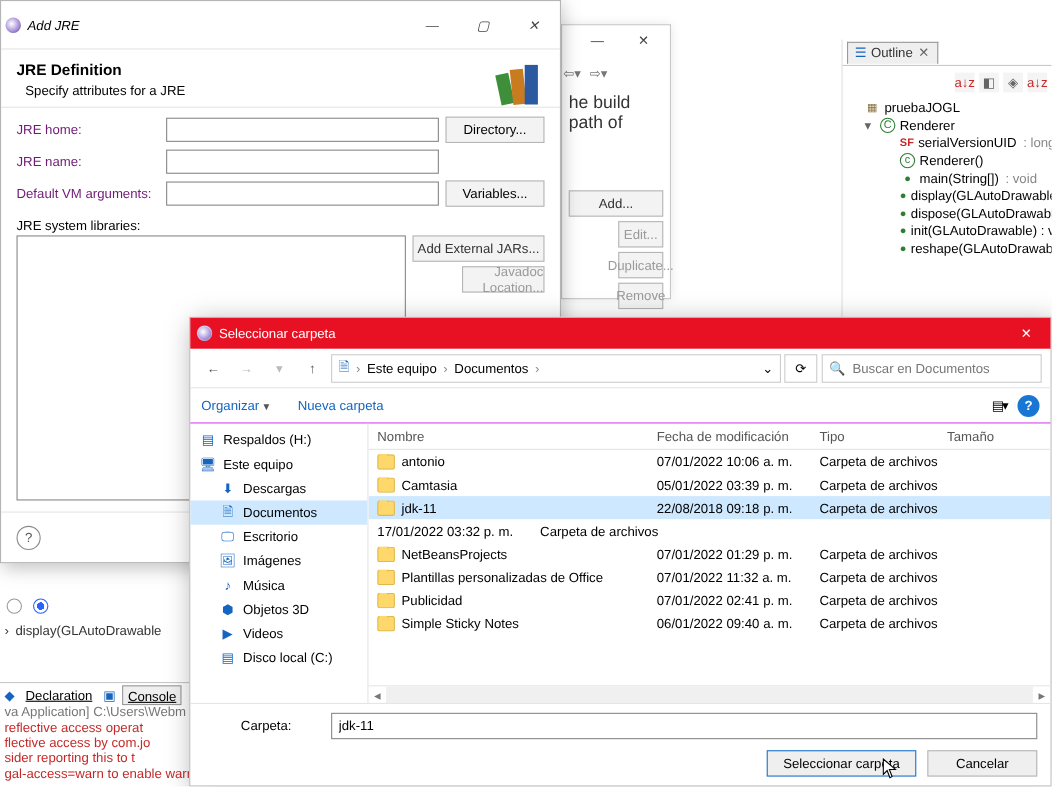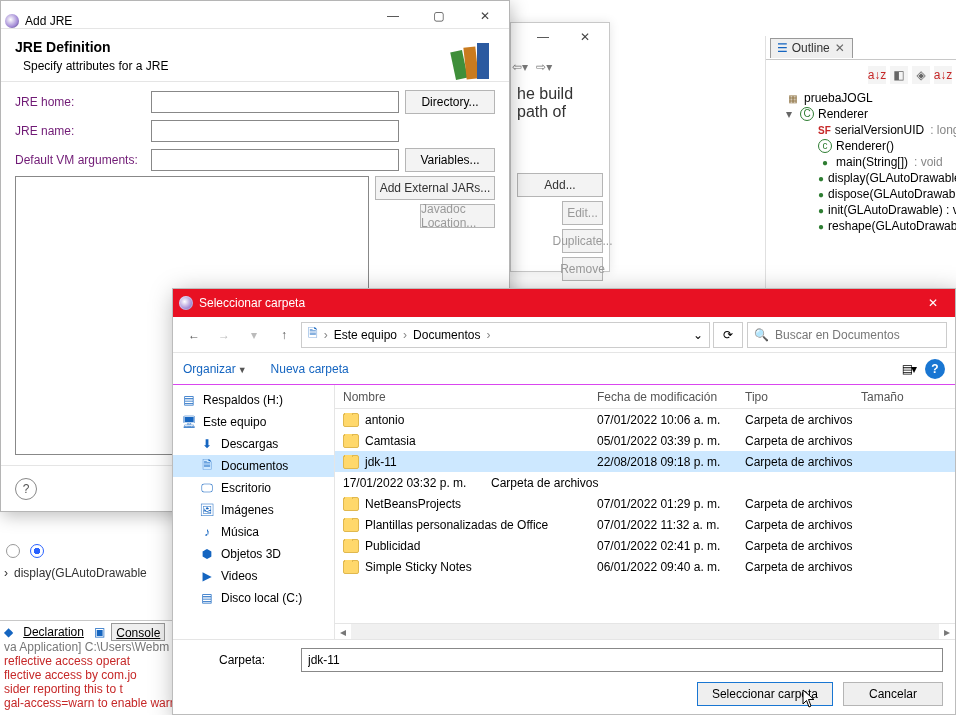--- a/index.html
+++ b/index.html
@@ -26,41 +26,41 @@
 .ic-cls{color:#2e7d32;border:1px solid #2e7d32;border-radius:50%;width:12px;height:12px;font-size:8px;text-align:center;line-height:10px;}
 .ic-meth{color:#2e7d32;}
 .ic-sf{color:#c62828;font-weight:bold;font-size:8px;}
 
 
 .bg-dialog { position:absolute; left:510px; top:22px; width:100px; height:250px; background:#fff; border:1px solid #c8c8c8; box-shadow:0 0 10px rgba(0,0,0,.1);}
 .bg-dialog .titlebar {height:28px;display:flex;justify-content:flex-end;align-items:center;gap:2px;padding-right:4px;}
 .winbtn{width:40px;height:24px;display:flex;align-items:center;justify-content:center;color:#444;}
 .bg-dialog .txt{padding:4px 6px 12px;color:#333;font-size:16px;}
 .side-btns{display:flex;flex-direction:column;gap:4px;align-items:stretch;padding:0 6px;}
-.gray-btn{height:24px;border:1px solid #b5b5b5;background:#f3f3f3;color:#333;display:flex;align-items:center;justify-content:center;padding:0 0;}
+.gray-btn{height:24px;border:1px solid #b5b5b5;background:#f3f3f3;color:#333;display:flex;align-items:center;justify-content:center;padding:0 0;text-align:right;}
 .gray-btn.disabled{color:#9a9a9a;margin-left:45px;}
 
 
 .bg-toolbar { position:absolute; left:512px; top:60px; display:flex; gap:8px; align-items:center; color:#777; }
 
 
 .bottom-tabs { position:absolute; left:0; top:620px; right:0; display:flex; align-items:center; gap:6px; border-top:1px solid #c8c8c8; padding:2px 4px;}
 .bottom-tabs .tab { display:flex; align-items:flex-end; gap:4px; padding:0 4px;text-decoration:underline;}
 .console-sel { border:1px solid #999; background:#efefef; height:18px; padding:0 6px; display:flex; align-items:center;}
 .console-body { position:absolute; left:0; top:640px; right:0; bottom:0; padding:0 4px; font-family:Consolas,monospace; font-size:11px; overflow:hidden; }
 .console-body .hdr{color:#777;}
 .console-body .err{color:#c62828;}
 .breadcrumb-bar{position:absolute;left:0;top:563px;height:20px;display:flex;align-items:center;gap:6px;padding-left:4px;color:#333;}
 .runbar{position:absolute;left:0;top:540px;height:22px;display:flex;align-items:center;gap:10px;padding-left:6px;}
 .runbar .circle{width:14px;height:14px;border-radius:50%;border:1px solid #999;}
 .runbar .circle.sel{border-color:#2962ff;background:radial-gradient(circle,#2962ff 0 40%,transparent 41%);}
 
 
 .jre-dialog{position:absolute;left:0;top:0;width:510px;height:512px;background:#fff;border:1px solid #b5b5b5;box-shadow:2px 4px 16px rgba(0,0,0,.25);display:flex;flex-direction:column;}
-.jre-titlebar{height:28px;display:flex;align-items:flex-end;padding:0 4px;gap:6px;border-bottom:1px solid #e5e5e5;}
+.jre-titlebar{height:44px;display:flex;align-items:center;padding:0 4px;gap:6px;border-bottom:1px solid #e5e5e5;font-style:italic;}
 .eclipse-ico{width:14px;height:14px;border-radius:50%;background:radial-gradient(circle at 40% 40%,#fff,#a38bd6 60%,#3a2a6a);}
 .jre-titlebar .t{flex:1;}
 .jre-header{padding:10px 14px 8px;display:flex;gap:10px;align-items:center;position:relative;}
 .jre-header h1{margin:0;font-size:14px;font-weight:600;}
 .jre-header .sub{display:block;padding:4px 0 0 8px;}
 .books-ico{position:absolute;right:6px;top:0;width:56px;height:56px;}
 .jre-form{padding:8px 14px 4px;display:grid;grid-template-columns:130px 1fr 90px;gap:6px 6px;align-items:center;border-top:1px solid #e5e5e5;}
 .jre-form label{color:#701a75;}
 .jre-form input{height:22px;border:1px solid #888;padding:0 4px;}
 .jre-form .btn{height:24px;border:1px solid #b5b5b5;background:#f3f3f3;display:flex;align-items:center;justify-content:center;}
@@ -266,20 +266,21 @@
     <label>JRE name:</label>
     <input style="">
     <div></div>
 
     <label>Default VM arguments:</label>
     <input style="">
     <div class="btn">
         <span>Variables...</span>
       </div>
   </div>
+  <div class="jre-libs-label">JRE system libraries:</div>
   <div class="jre-body">
     <div class="jre-list"></div>
     <div class="jre-side">
       <div class="gray-btn">
           <span>Add External JARs...</span>
         </div>
       <div class="gray-btn disabled">
           <span>Javadoc Location...</span>
         </div>
     </div>

